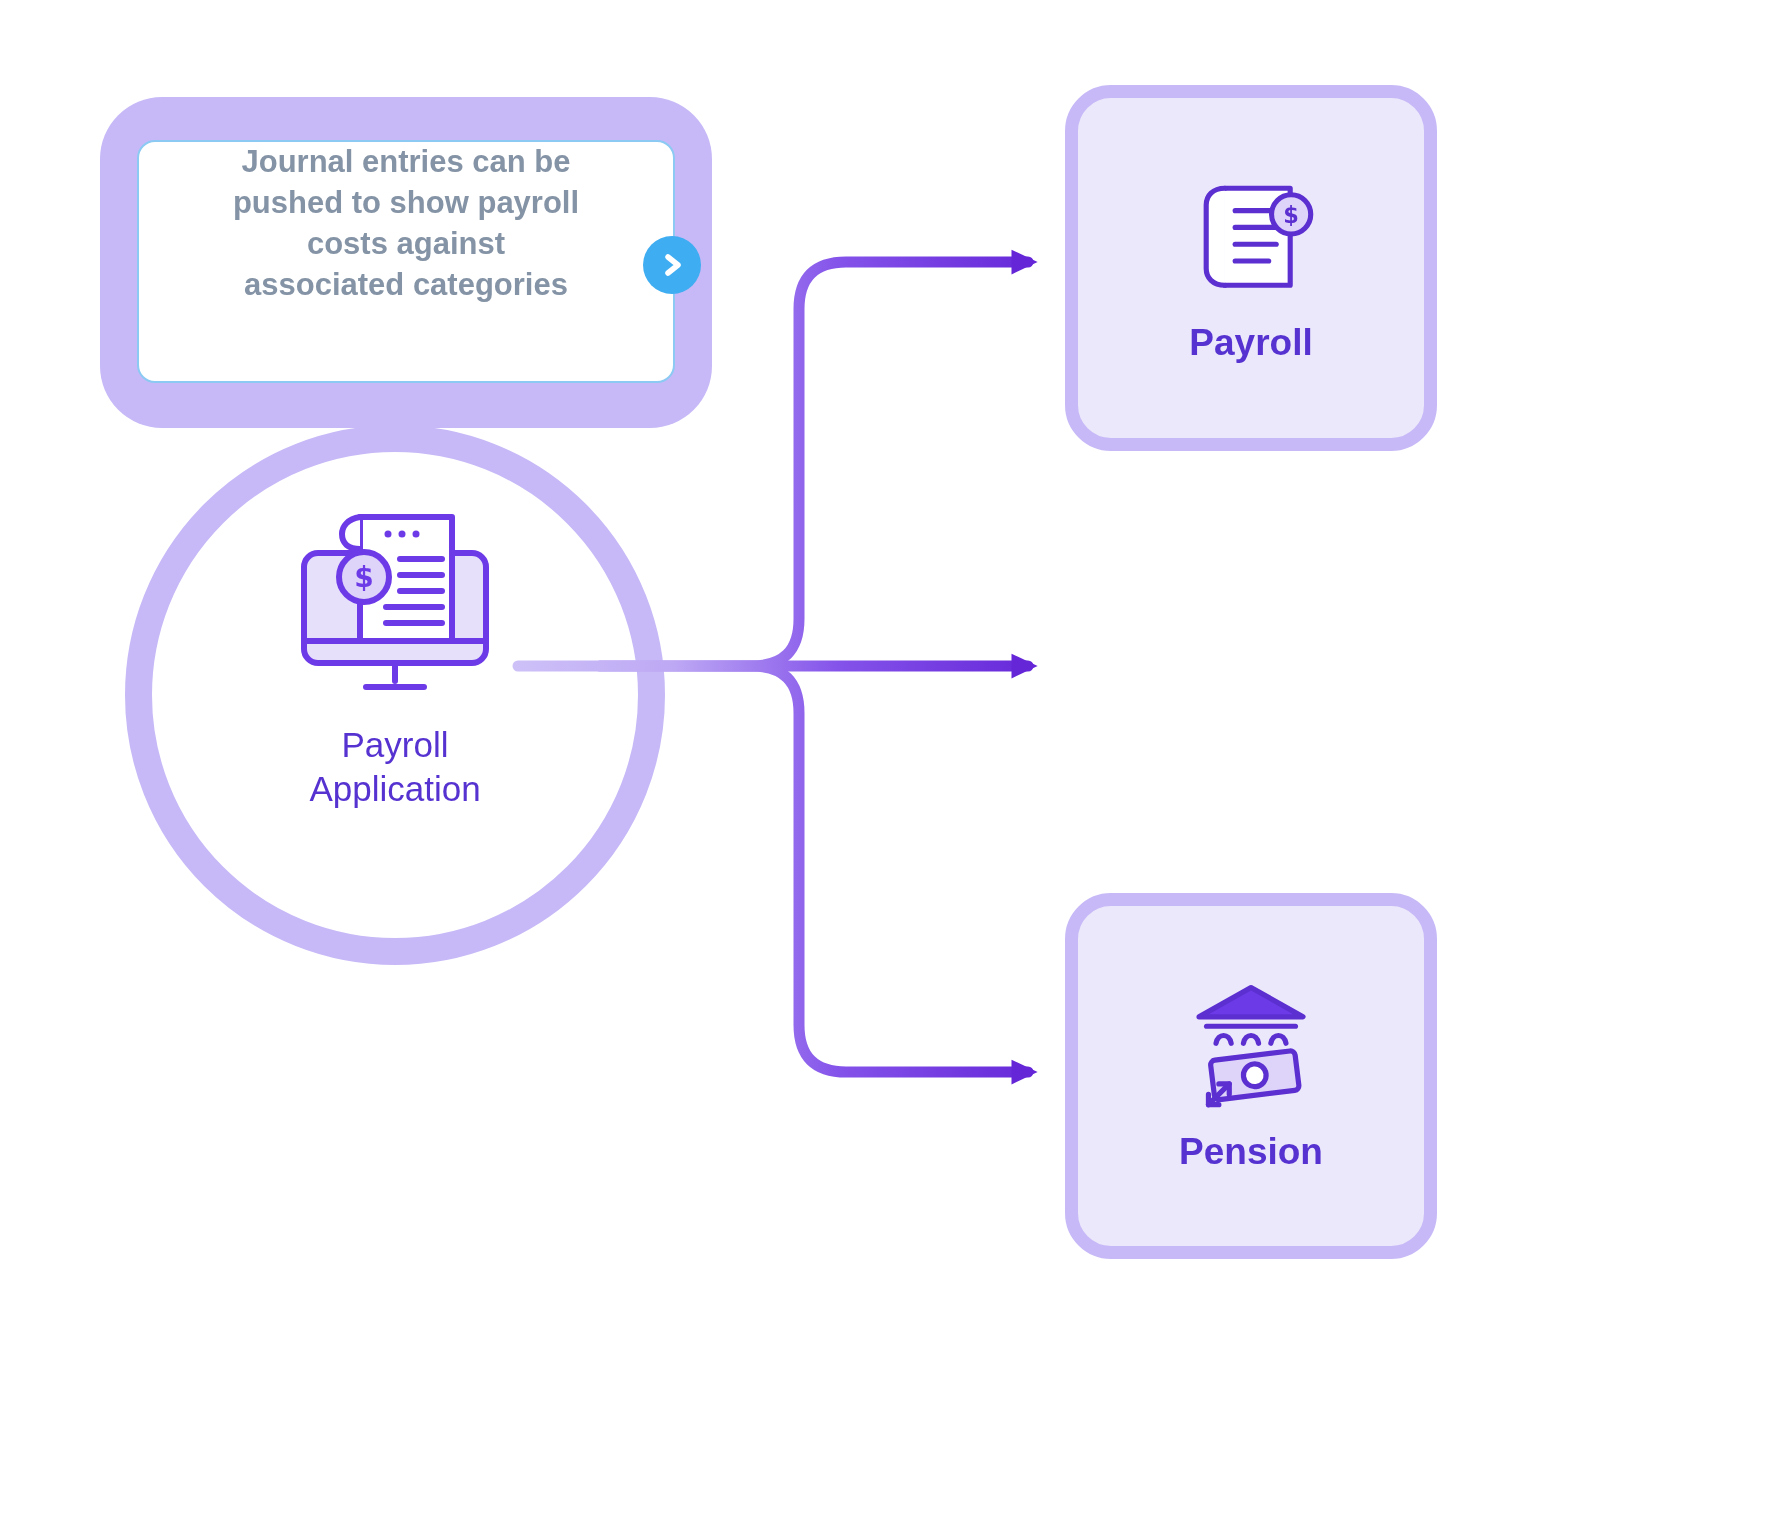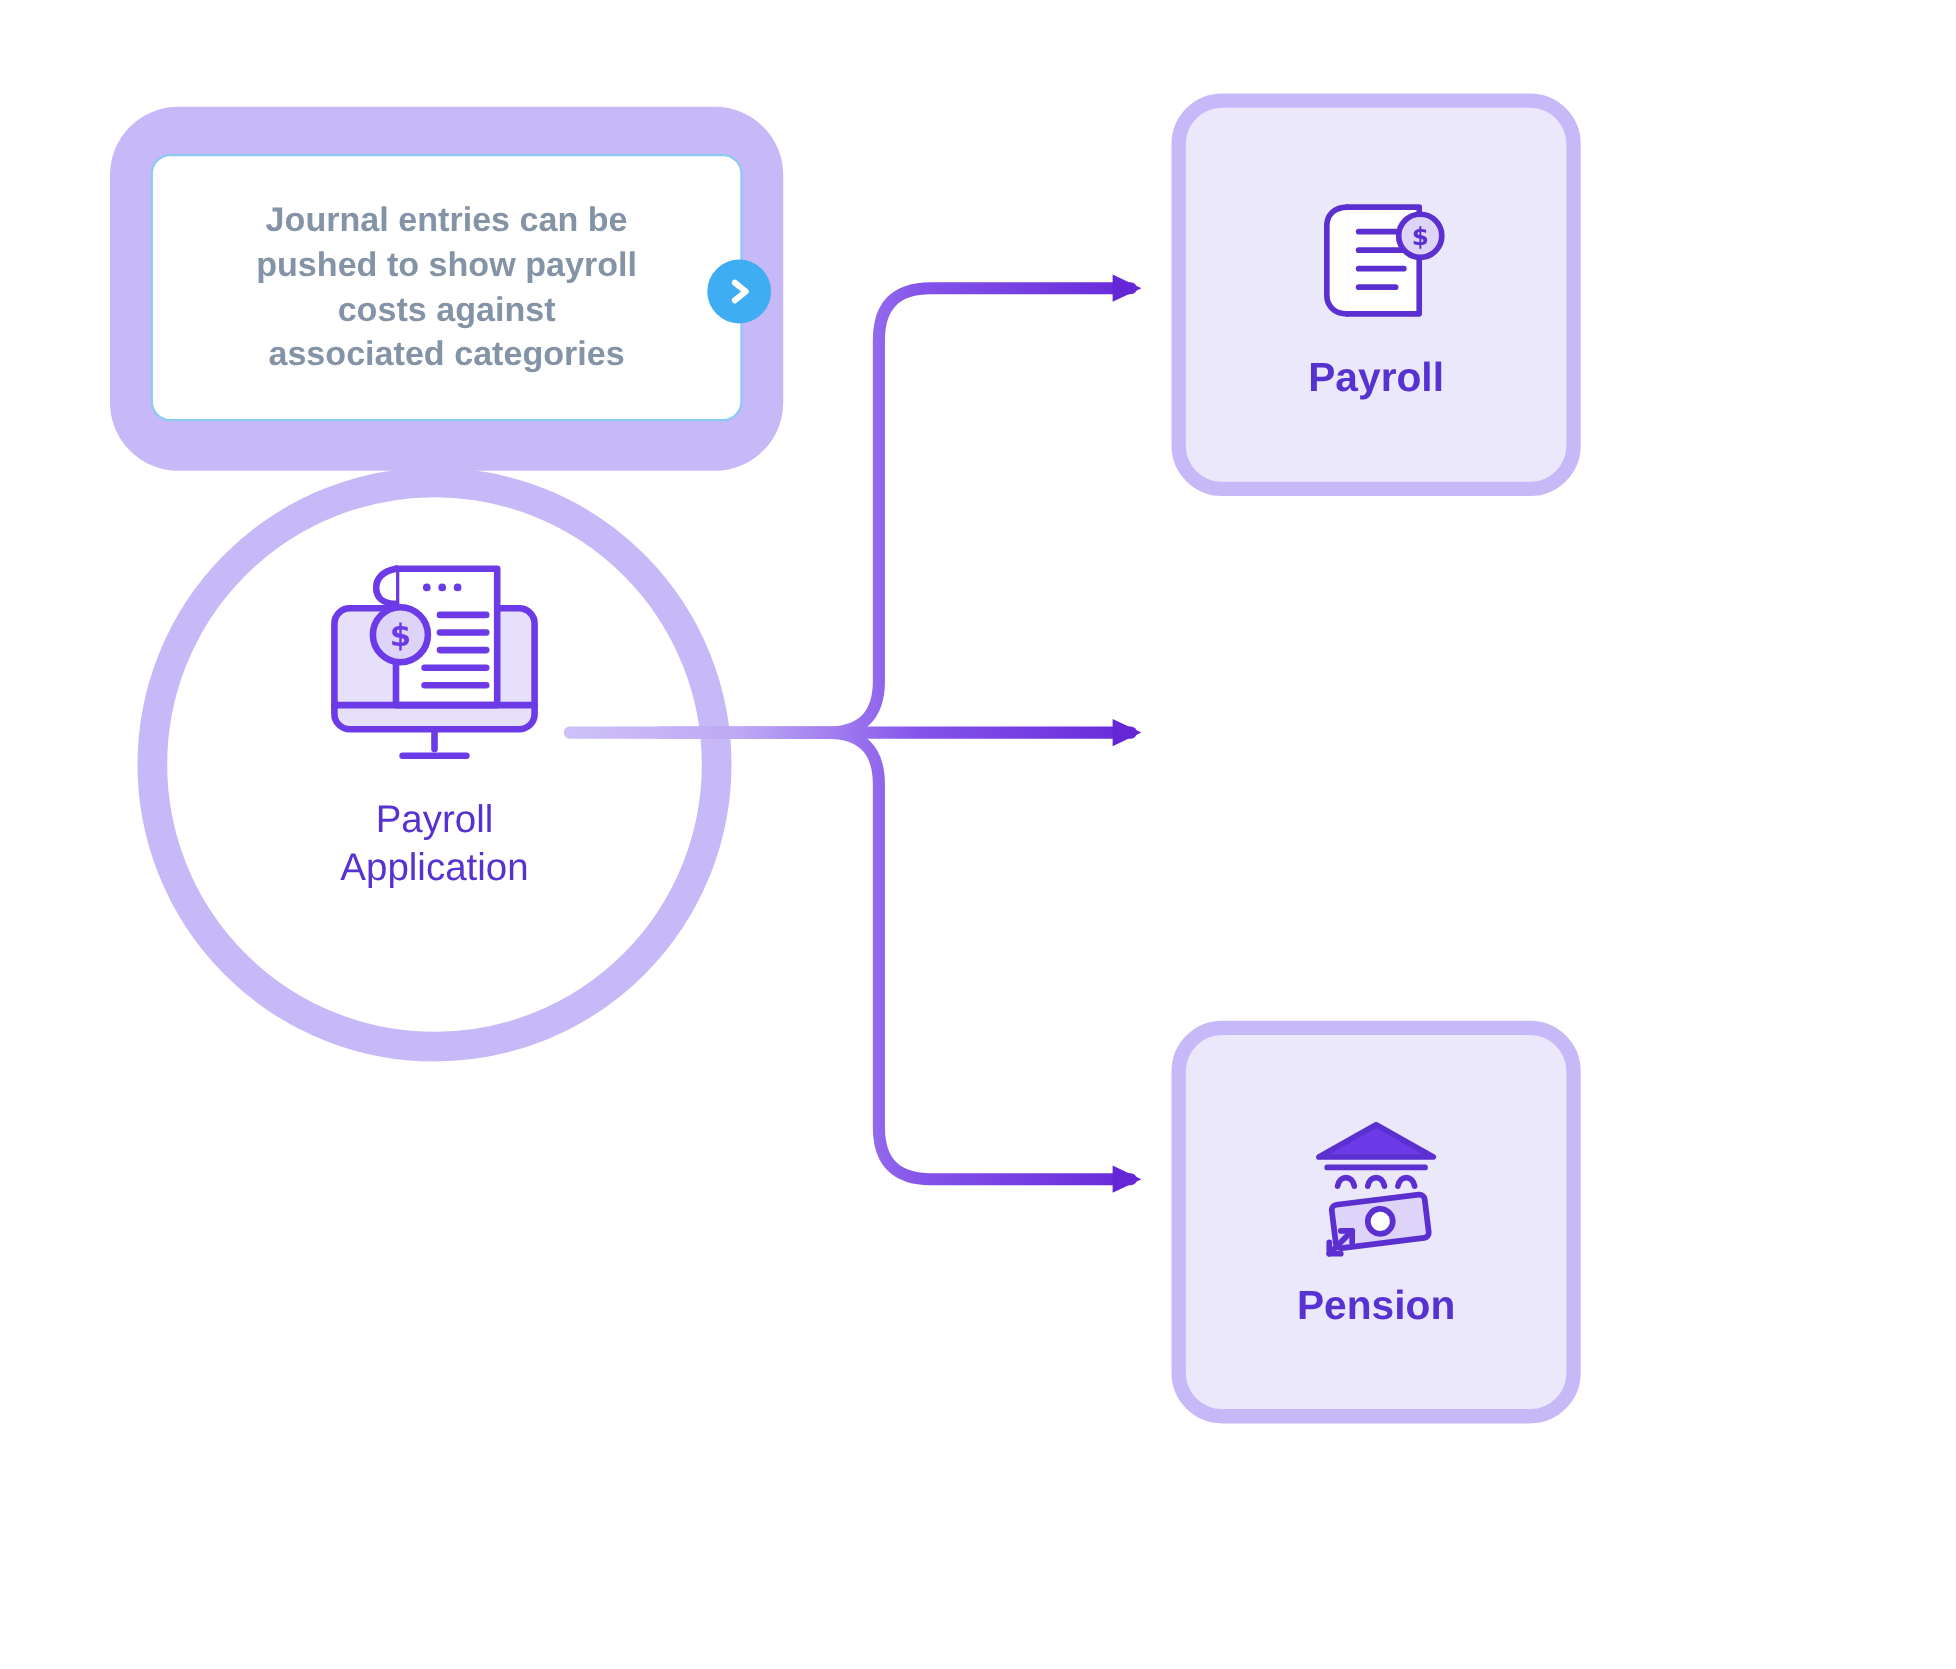--- a/index.html
+++ b/index.html
@@ -31,21 +31,20 @@
     border-radius: 62px;
     z-index: 3;
   }
   .callout-inner {
     position: absolute;
     left: 37px; top: 43px; right: 37px; bottom: 45px;
     background: #ffffff;
     border: 2px solid #8ccaf3;
     border-radius: 18px;
     display: flex;
-    align-items: center;
     justify-content: center;
   }
   .callout-text {
     width: 360px;
     text-align: center;
     font-size: 31px;
     line-height: 1.32;
     font-weight: 700;
     color: var(--gray-text, #8493a5);
   }
@@ -98,21 +97,21 @@
     border-radius: 46px;
     z-index: 2;
     display: flex;
     flex-direction: column;
     align-items: center;
     justify-content: center;
     gap: 14px;
   }
   .card-payroll { top: 85px; }
   .card-taxes   { top: 488px; }
-  .card-pension { top: 893px; margin-top: 35px; }
+  .card-pension { top: 893px; }
   .card-label {
     font-size: 37px;
     font-weight: 700;
     color: var(--purple-text, #5633d1);
   }
 </style>
 </head>
 <body>
 
 <div class="canvas">

